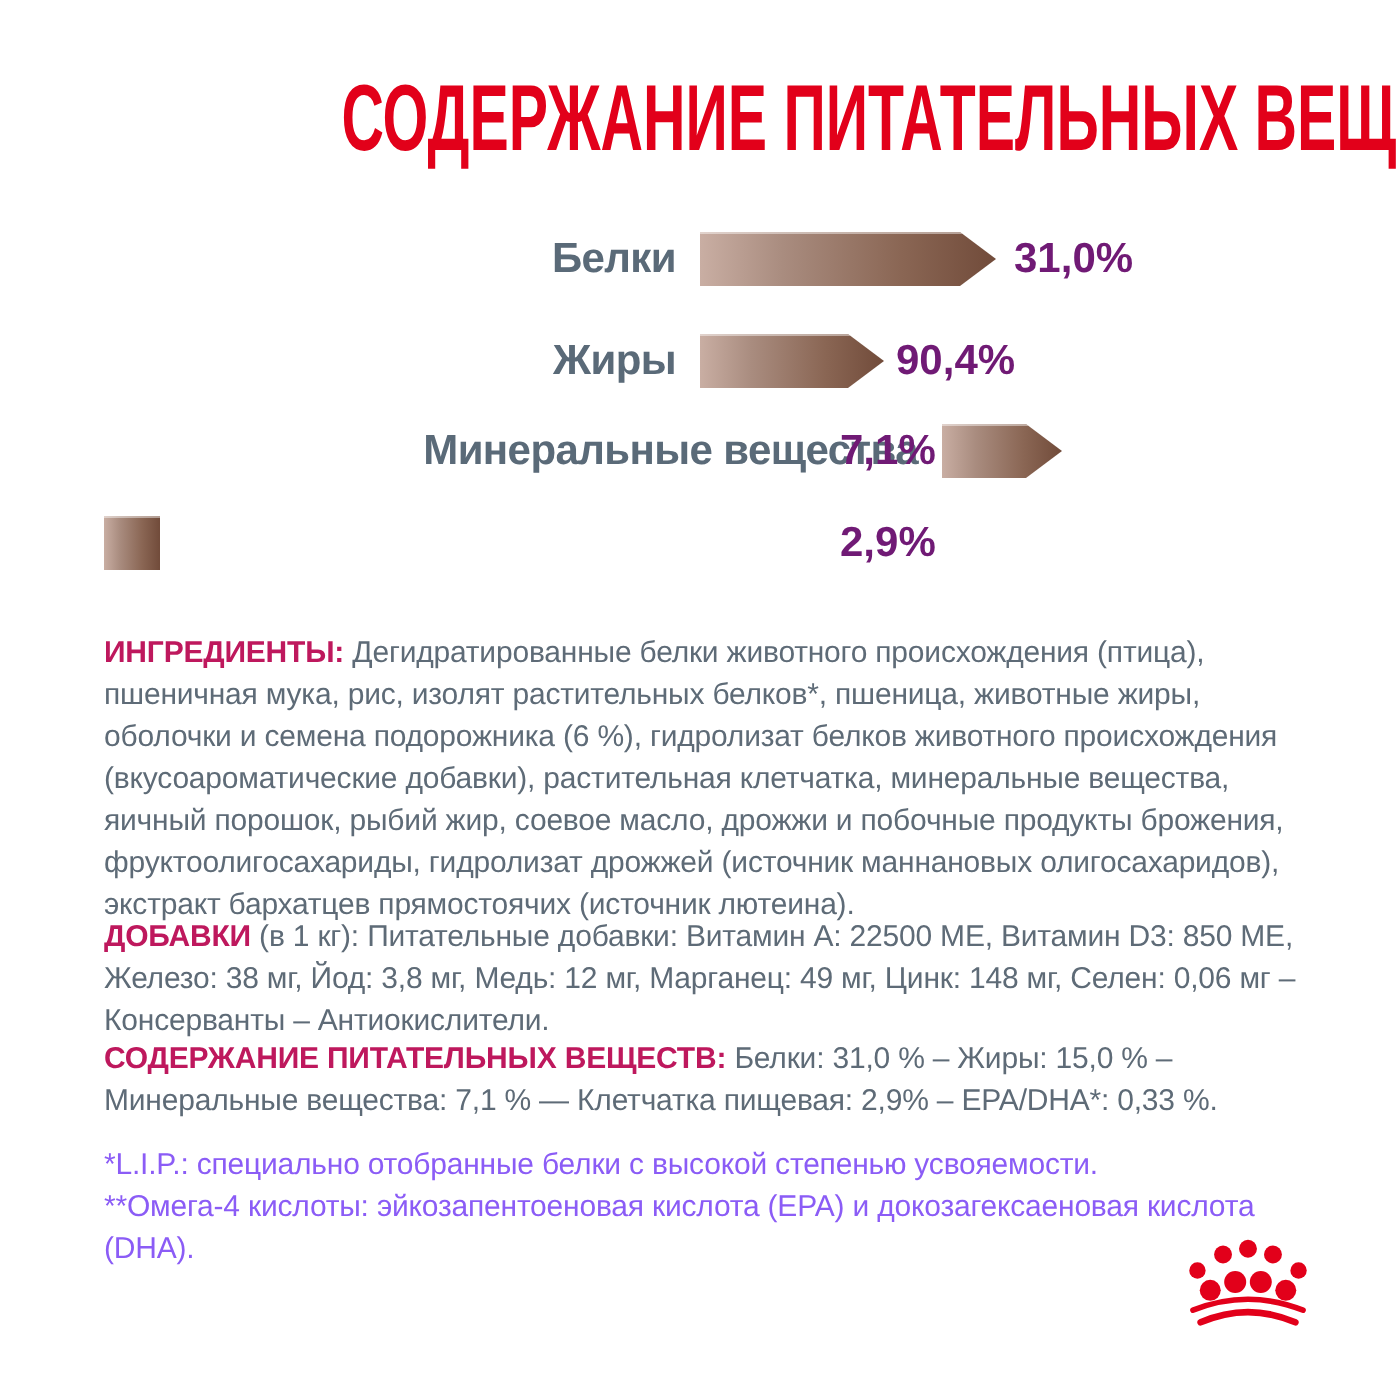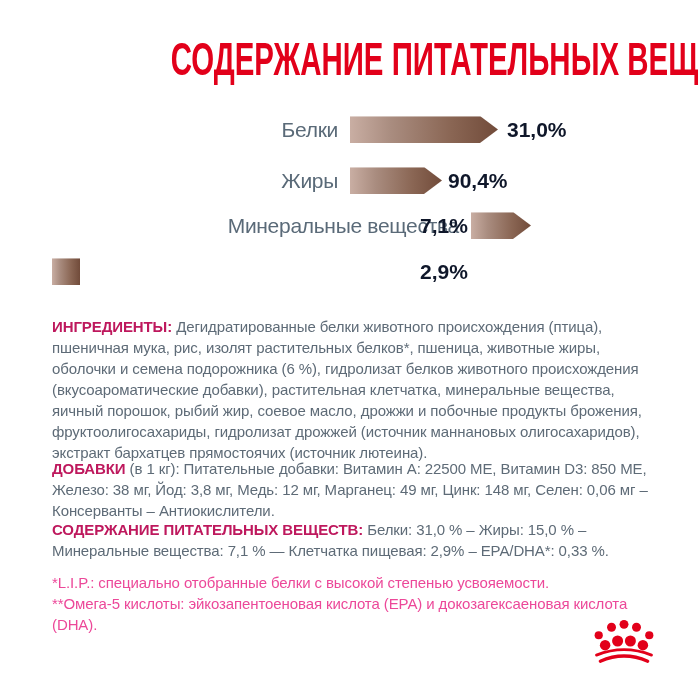--- a/index.html
+++ b/index.html
@@ -12,41 +12,41 @@
   .title{
     display:inline-block;white-space:nowrap;color:#e2001a;font-weight:700;
     font-size:46px;line-height:44px;transform:scale(0.64,1.02);transform-origin:center top;
     letter-spacing:0px;
   }
   
   .chart{position:absolute;left:52px;top:116px;width:600px;}
   .chart-row{display:flex;align-items:center;height:27px;position:relative;}
   .chart-label{
     width:286px;padding-right:12px;text-align:right;flex:none;
-    font-weight:400;font-size:21px;color:#5a6a78;letter-spacing:-0.3px;
+    font-weight:700;font-size:21px;color:#5a6a78;letter-spacing:-0.3px;
   }
   .bar{
     height:27px;flex:none;
     background:linear-gradient(90deg,#c9aea3 0%,#a98c7f 28%,#8a6654 68%,#714b3a 100%);
     box-shadow:inset 0 1px 0 rgba(255,255,255,0.45);
   }
   .bar.tip{clip-path:polygon(0 0,calc(100% - 18px) 0,100% 50%,calc(100% - 18px) 100%,0 100%);}
   .chart-value{
     position:absolute;top:50%;transform:translateY(-50%);
-    font-weight:700;font-size:21px;color:#0f172a;white-space:nowrap;
+    font-weight:700;font-size:21px;color:#701a75;white-space:nowrap;
   }
   
   .para{
     position:absolute;left:52px;width:606px;margin:0;
     font-size:15px;line-height:21px;color:#5e6b77;letter-spacing:-0.1px;
   }
   .para b{font-weight:700;color:#be185d;}
   .footnote{
     position:absolute;left:52px;width:620px;
-    font-size:15px;line-height:21px;color:#ec4899;letter-spacing:-0.1px;
+    font-size:15px;line-height:21px;color:#8b5cf6;letter-spacing:-0.1px;
   }
   
   .crown-box{position:absolute;top:617px;left:592px;width:64px;height:48px;}
   .crown-dot{fill:#e2001a;}
   .crown-arc{fill:none;stroke:#e2001a;stroke-linecap:round;}
 </style>
 </head>
 <body>
 
 <div class="title-wrap">
@@ -75,21 +75,21 @@
   </div>
 </div>
 
 <p class="para" style="top:316px;"><b>ИНГРЕДИЕНТЫ:</b> <span>Дегидратированные белки животного происхождения (птица), пшеничная мука, рис, изолят растительных белков*, пшеница, животные жиры, оболочки и семена подорожника (6 %), гидролизат белков животного происхождения (вкусоароматические добавки), растительная клетчатка, минеральные вещества, яичный порошок, рыбий жир, соевое масло, дрожжи и побочные продукты брожения, фруктоолигосахариды, гидролизат дрожжей (источник маннановых олигосахаридов), экстракт бархатцев прямостоячих (источник лютеина).</span></p>
 
 <p class="para" style="top:458px;"><b>ДОБАВКИ</b> <span>(в 1 кг):</span> <span>Питательные добавки: Витамин A: 22500 МЕ, Витамин D3: 850 МЕ, Железо: 38 мг, Йод: 3,8 мг, Медь: 12 мг, Марганец: 49 мг, Цинк: 148 мг, Селен: 0,06 мг – Консерванты – Антиокислители.</span></p>
 
 <p class="para" style="top:519px;"><b>СОДЕРЖАНИЕ ПИТАТЕЛЬНЫХ ВЕЩЕСТВ:</b> <span>Белки: 31,0 % – Жиры: 15,0 % – Минеральные вещества: 7,1 % — Клетчатка пищевая: 2,9% – EPA/DHA*: 0,33 %.</span></p>
 
 <div class="footnote" style="top:572px;">*L.I.P.: специально отобранные белки с высокой степенью усвояемости.</div>
-<div class="footnote" style="top:593px;">**Омега-5 кислоты: эйкозапентоеновая кислота (EPA) и докозагексаеновая кислота (DHA).</div>
+<div class="footnote" style="top:593px;">**Омега-4 кислоты: эйкозапентоеновая кислота (EPA) и докозагексаеновая кислота (DHA).</div>
 
 <div class="crown-box">
   <svg width="64" height="48" viewBox="0 0 100 74" xmlns="http://www.w3.org/2000/svg">
     <circle class="crown-dot" cx="10.5" cy="28" r="6.4"></circle>
     <circle class="crown-dot" cx="30.5" cy="15.5" r="7"></circle>
     <circle class="crown-dot" cx="50" cy="11" r="7"></circle>
     <circle class="crown-dot" cx="69.5" cy="15.5" r="7"></circle>
     <circle class="crown-dot" cx="89.5" cy="28" r="6.4"></circle>
     <circle class="crown-dot" cx="20.5" cy="43.5" r="8.2"></circle>
     <circle class="crown-dot" cx="40" cy="37" r="8.6"></circle>

